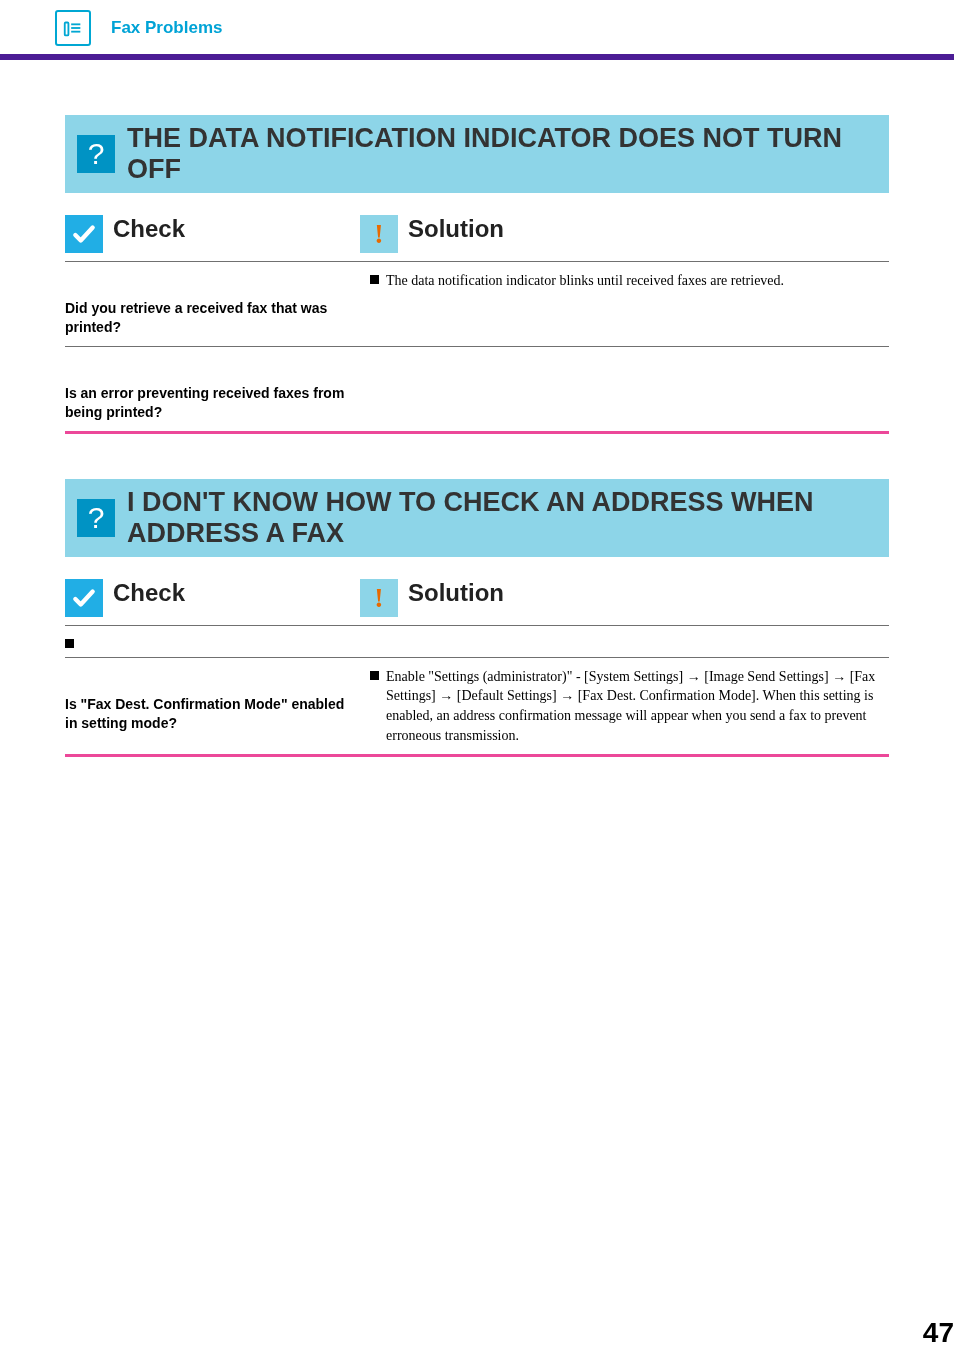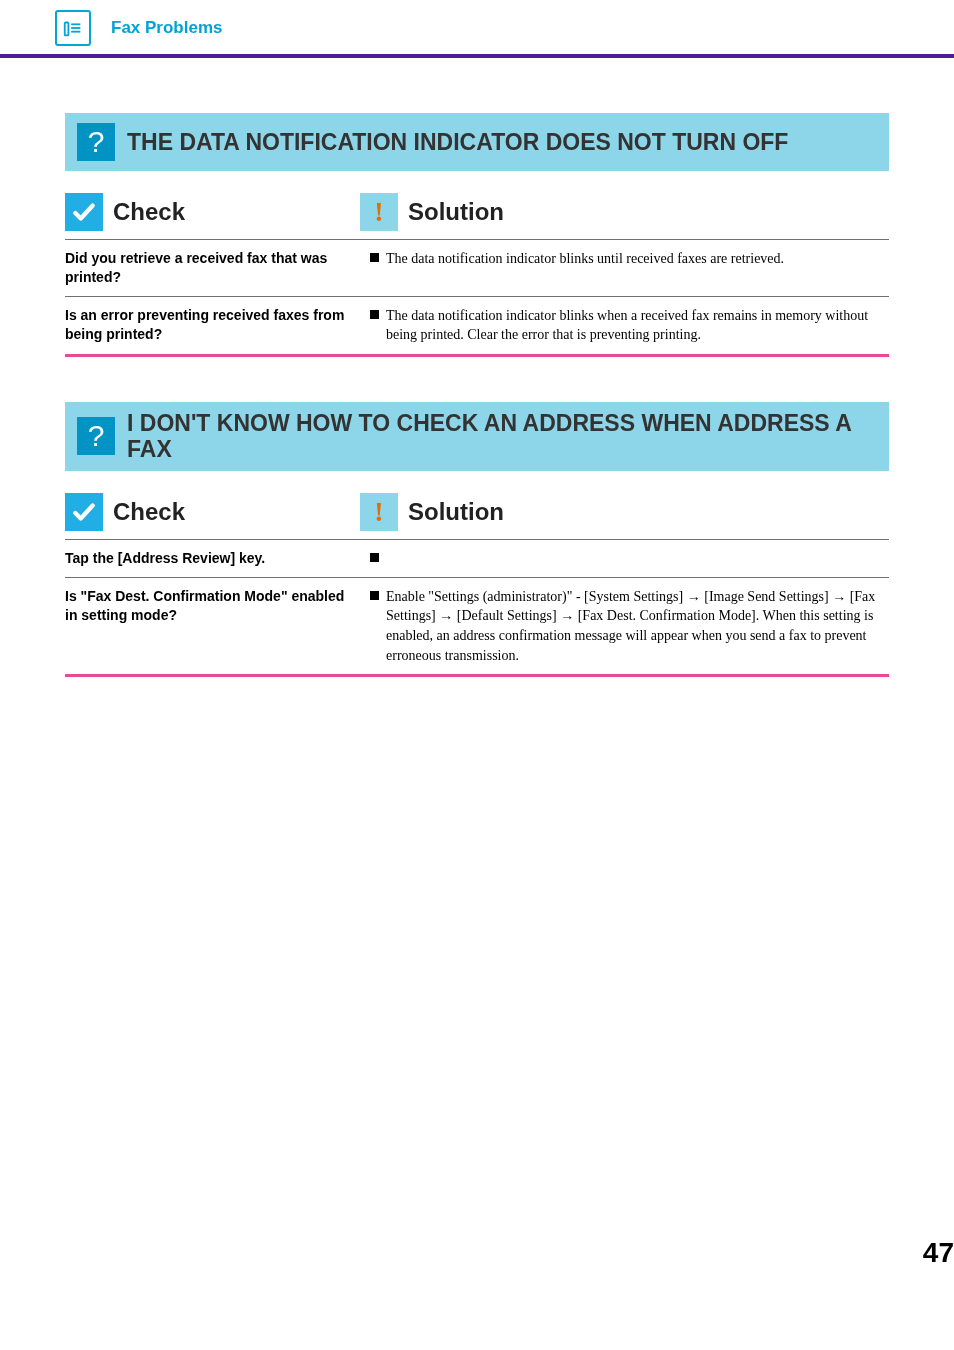--- a/index.html
+++ b/index.html
@@ -6,21 +6,21 @@
     margin: 0;
     padding: 0;
     font-family: Arial, Helvetica, sans-serif;
     background: #fff;
     color: #000;
     width: 954px;
   }
   .topbar {
     display: flex;
     align-items: center;
-    border-bottom: 4px solid #4c1d95;
+    border-bottom: 6px solid #4c1d95;
     padding: 10px 0 8px 0;
   }
   .topbar-icon {
     margin-left: 55px;
     width: 32px;
     height: 32px;
     border: 2px solid #00a7d3;
     border-radius: 3px;
     display: flex;
     align-items: center;
@@ -53,35 +53,35 @@
     background: #0093c4;
     color: #fff;
     font-size: 30px;
     font-weight: normal;
     display: flex;
     align-items: center;
     justify-content: center;
     flex-shrink: 0;
   }
   .problem-title {
-    font-size: 23px;
+    font-size: 27px;
     font-weight: bold;
     color: #333;
     line-height: 1.15;
     padding: 8px 10px 8px 0;
   }
   .labels-row {
     display: flex;
     align-items: center;
     margin-top: 22px;
     margin-bottom: 8px;
   }
   .check-box, .sol-box {
     display: flex;
-    align-items: center;
+    align-items: flex-start;
   }
   .check-icon {
     width: 38px; height: 38px;
     background: #21aee5;
     display: flex; align-items: center; justify-content: center;
     margin-right: 10px;
   }
   .check-icon svg { width: 26px; height: 26px; }
   .check-label, .sol-label {
     font-size: 24px;
@@ -112,20 +112,21 @@
     padding: 9px 0;
   }
   .row:last-child { border-bottom: 3px solid #ec4899; }
   .check-cell {
     width: 295px;
     flex-shrink: 0;
     font-size: 14px;
     font-weight: bold;
     padding-right: 10px;
     line-height: 1.35;
+    margin-top: 28px;
   }
   .sol-cell {
     flex: 1;
     font-size: 14px;
     line-height: 1.4;
   }
   .sol-cell .bullet-line {
     display: flex;
     align-items: flex-start;
     font-family: Liberation Serif, serif;
@@ -193,26 +194,20 @@
         <div class="check-cell">Did you retrieve a received fax that was printed?</div>
         <div class="sol-cell">
           <div class="bullet-line">
               <span class="sq"></span>
               <span>The data notification indicator blinks until received faxes are retrieved.</span>
             </div>
         </div>
       </div>
       <div class="row">
         <div class="check-cell">Is an error preventing received faxes from being printed?</div>
-        <div class="sol-cell">
-          <div class="bullet-line">
-              <span class="sq"></span>
-              <span>The data notification indicator blinks when a received fax remains in memory without being printed. Clear the error that is preventing printing.</span>
-            </div>
-        </div>
       </div>
     </div>
   </div>
 
   <div class="problem-block">
     <div class="problem-header">
       <div class="q-icon">?</div>
       <div class="problem-title">I DON'T KNOW HOW TO CHECK AN ADDRESS WHEN ADDRESS A FAX</div>
     </div>
 
@@ -230,21 +225,20 @@
       <div class="sol-box">
         <div class="sol-icon">
             <span class="bang">!</span>
           </div>
         <div class="sol-label">Solution</div>
       </div>
     </div>
 
     <div class="table">
       <div class="row">
-        <div class="check-cell">Tap the [Address Review] key.</div>
         <div class="sol-cell">
           <div class="bullet-line">
               <span class="sq"></span>
             </div>
         </div>
       </div>
       <div class="row">
         <div class="check-cell">Is "Fax Dest. Confirmation Mode" enabled in setting mode?</div>
         <div class="sol-cell">
           <div class="bullet-line">

